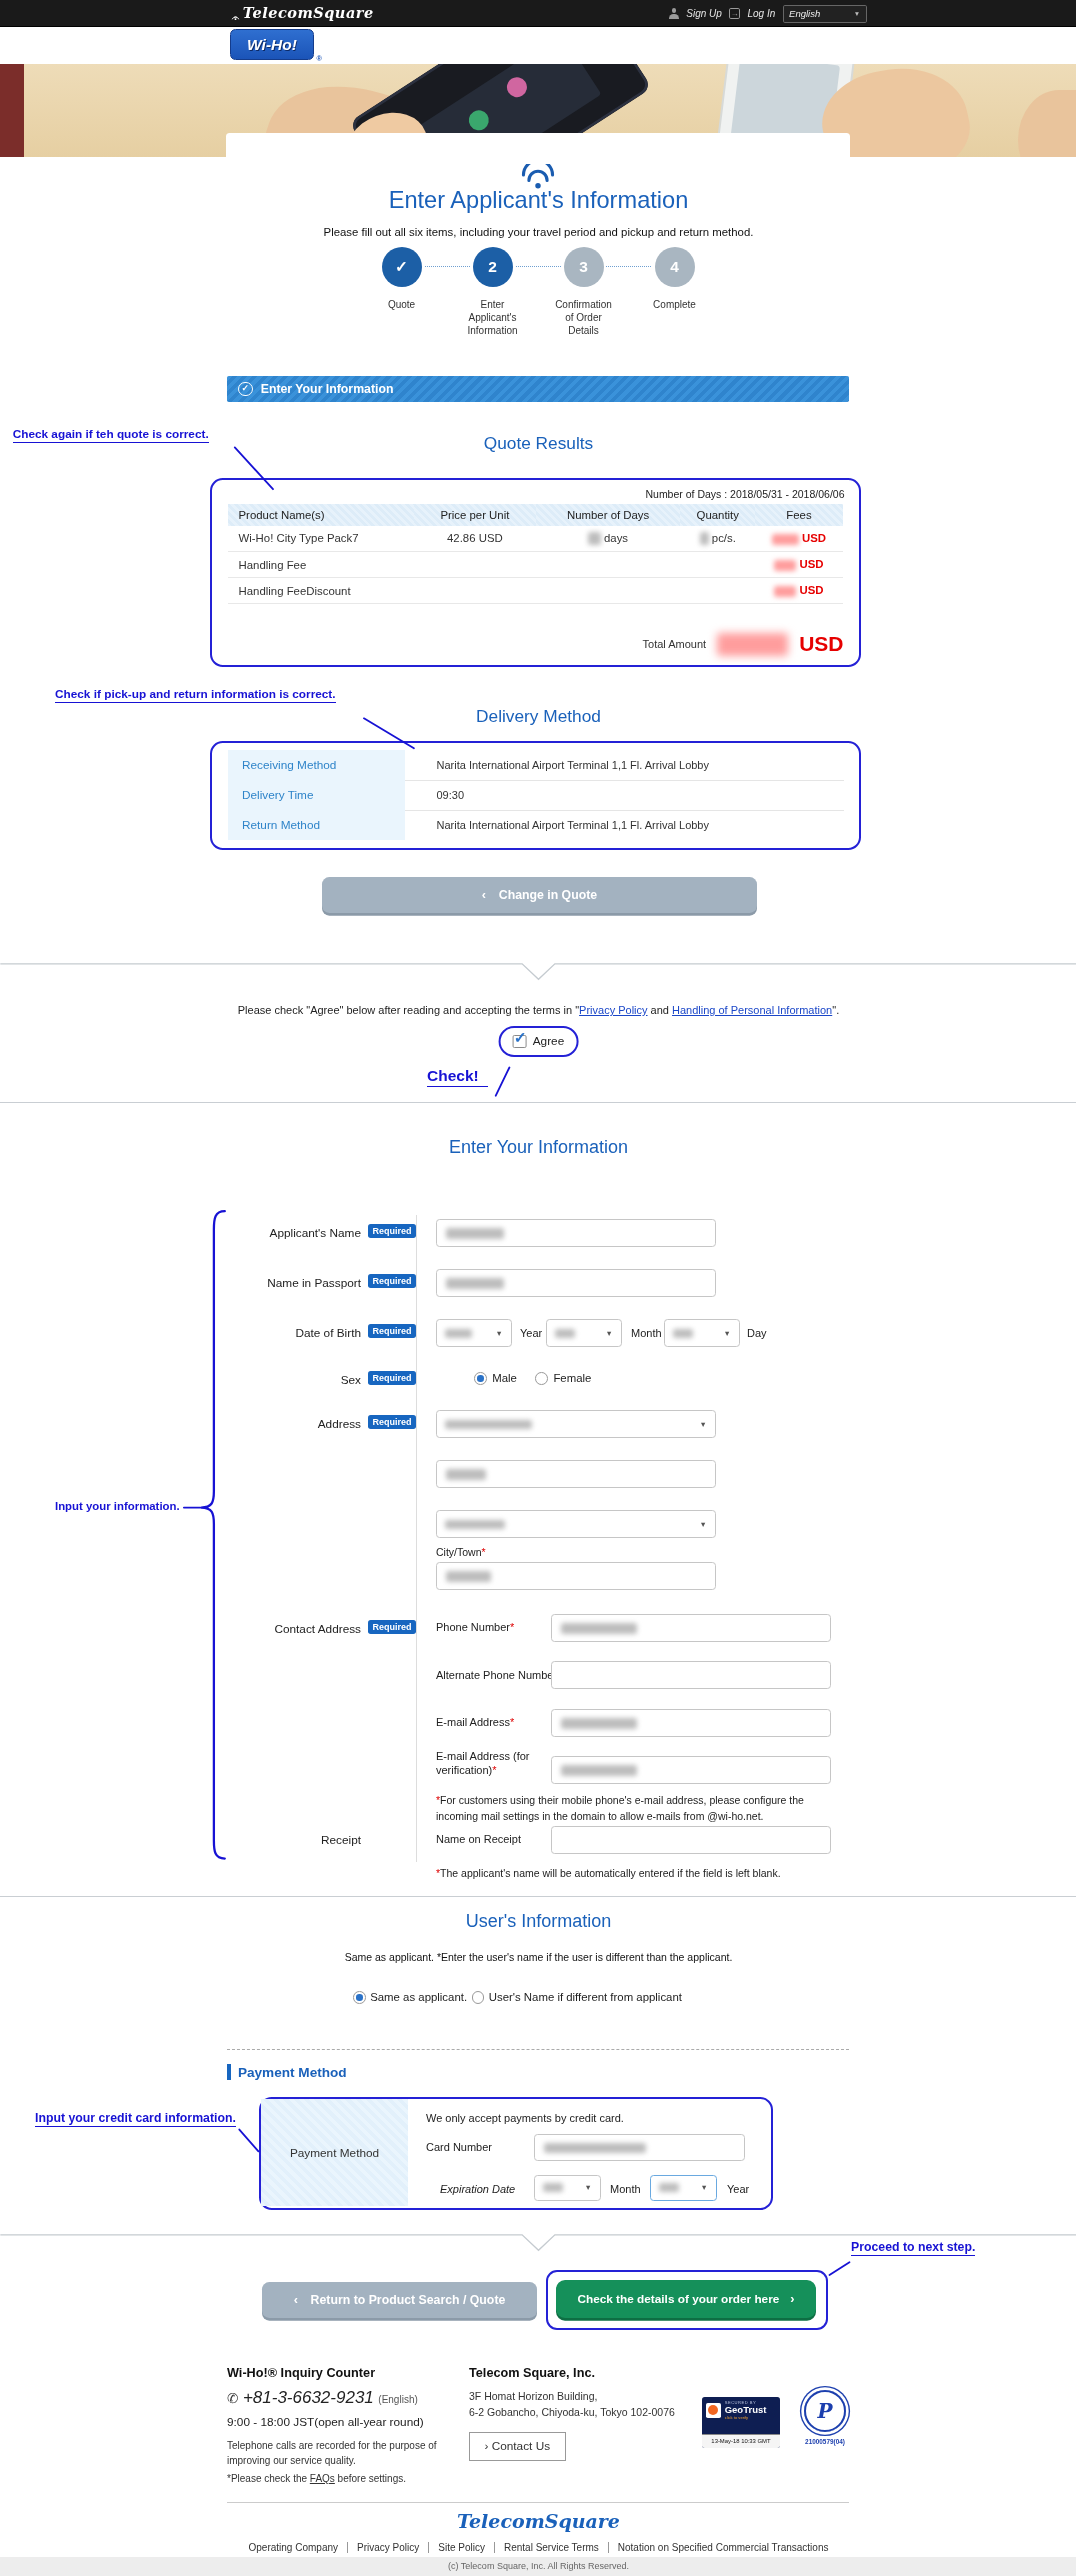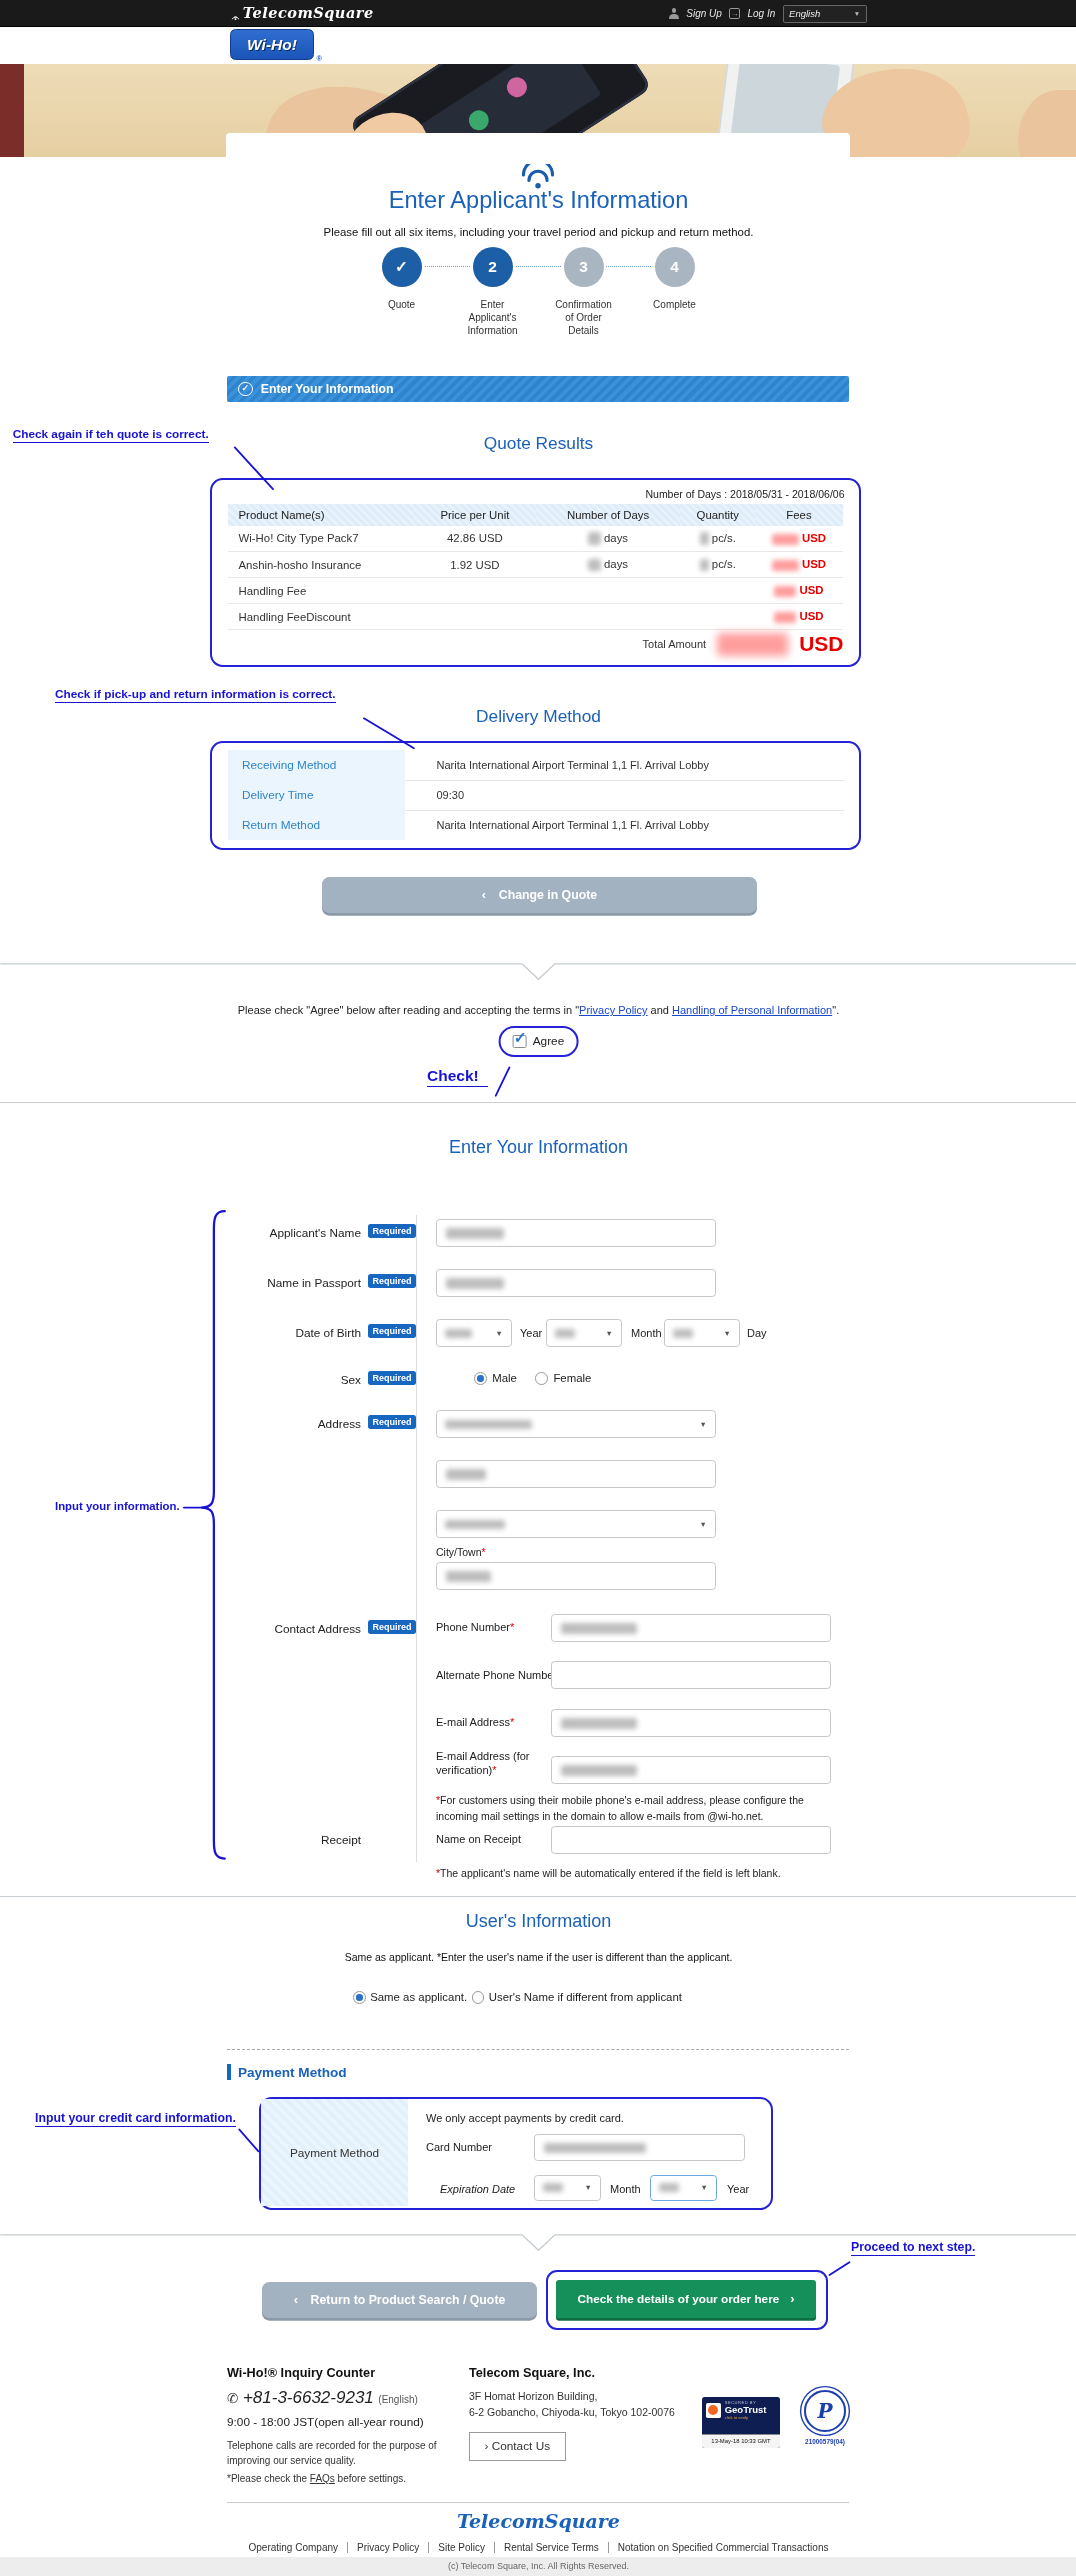--- a/index.html
+++ b/index.html
@@ -78,21 +78,21 @@
   .totalbar .cur { font-size:21px; font-weight:bold; color:#e60000; }
 
   
   .drow { position:absolute; left:15.5px; right:28px; height:30px; }
   .drow .lc { position:absolute; left:0; top:0; width:177px; height:30px; background:#eaf5fd; color:#2f84c9; font-size:11.8px; line-height:30px; padding-left:14.5px; }
   .drow .vc { position:absolute; left:209px; top:0; line-height:30px; font-size:11px; color:#333; }
   .dsep { position:absolute; left:15.5px; right:15.5px; height:0.9px; background:#e5e5e5; }
 
   
   .btn-gray { position:absolute; background:#a3b2c0; border:none; border-radius:7.3px; color:#fff; font-weight:bold; font-size:12.3px; box-shadow:0 2.7px 0 #8b9aa8; display:flex; align-items:center; justify-content:center; gap:12.7px; cursor:pointer; font-family:inherit; }
-  .btn-green { position:absolute; background:#15905a; border:none; border-radius:3px; color:#fff; font-weight:bold; font-size:11.8px; box-shadow:0 2.7px 0 #0d6e43; display:flex; align-items:center; justify-content:center; gap:11px; cursor:pointer; font-family:inherit; z-index:6; }
+  .btn-green { position:absolute; background:#15905a; border:none; border-radius:9px; color:#fff; font-weight:bold; font-size:11.8px; box-shadow:0 2.7px 0 #0d6e43; display:flex; align-items:center; justify-content:center; gap:11px; cursor:pointer; font-family:inherit; z-index:6; }
   .chev { font-size:12.7px; }
 
   .hline { position:absolute; left:0; width:1077px; height:0.9px; background:#c9ced3; }
   .vnotch { position:absolute; left:0; width:1077px; height:20px; }
 
   
   .agree-note { position:absolute; left:0; top:1004px; width:1077px; text-align:center; font-size:11px; color:#222; }
   .alink { color:#1a46c8; text-decoration:underline; cursor:pointer; }
   .agree-pill { position:absolute; left:50%; top:1026px; transform:translateX(-50%); border:2.3px solid #2421d6; border-radius:16.4px; background:#fff; display:flex; align-items:center; gap:6.4px; padding:6.4px 12.7px; z-index:6; }
   .cbx { position:relative; width:13.6px; height:13.6px; border:1.4px solid #8a8a8a; border-radius:1.8px; background:#fff; }
@@ -272,27 +272,20 @@
       </thead>
       <tbody>
         <tr>
           <td class="l">Wi-Ho! City Type Pack7</td>
           <td>42.86 USD</td>
           <td><span class="chip" style="width:12.7px;height:12.7px;"></span> <span>days</span></td>
           <td><span class="chip" style="width:9px;height:12.7px;"></span> <span>pc/s.</span></td>
           <td><span class="chip red" style="width:27px;height:11px;"></span> <span class="fee-usd">USD</span></td>
         </tr>
         <tr>
-          <td class="l">Anshin-hosho Insurance</td>
-          <td>1.92 USD</td>
-          <td><span class="chip" style="width:12.7px;height:12.7px;"></span> <span>days</span></td>
-          <td><span class="chip" style="width:9px;height:12.7px;"></span> <span>pc/s.</span></td>
-          <td><span class="chip red" style="width:27px;height:11px;"></span> <span class="fee-usd">USD</span></td>
-        </tr>
-        <tr>
           <td class="l">Handling Fee</td>
           <td></td>
             <td></td>
             <td></td>
           <td><span class="chip red" style="width:22px;height:11px;"></span> <span class="fee-usd">USD</span></td>
         </tr>
         <tr>
           <td class="l">Handling FeeDiscount</td>
           <td></td>
             <td></td>

